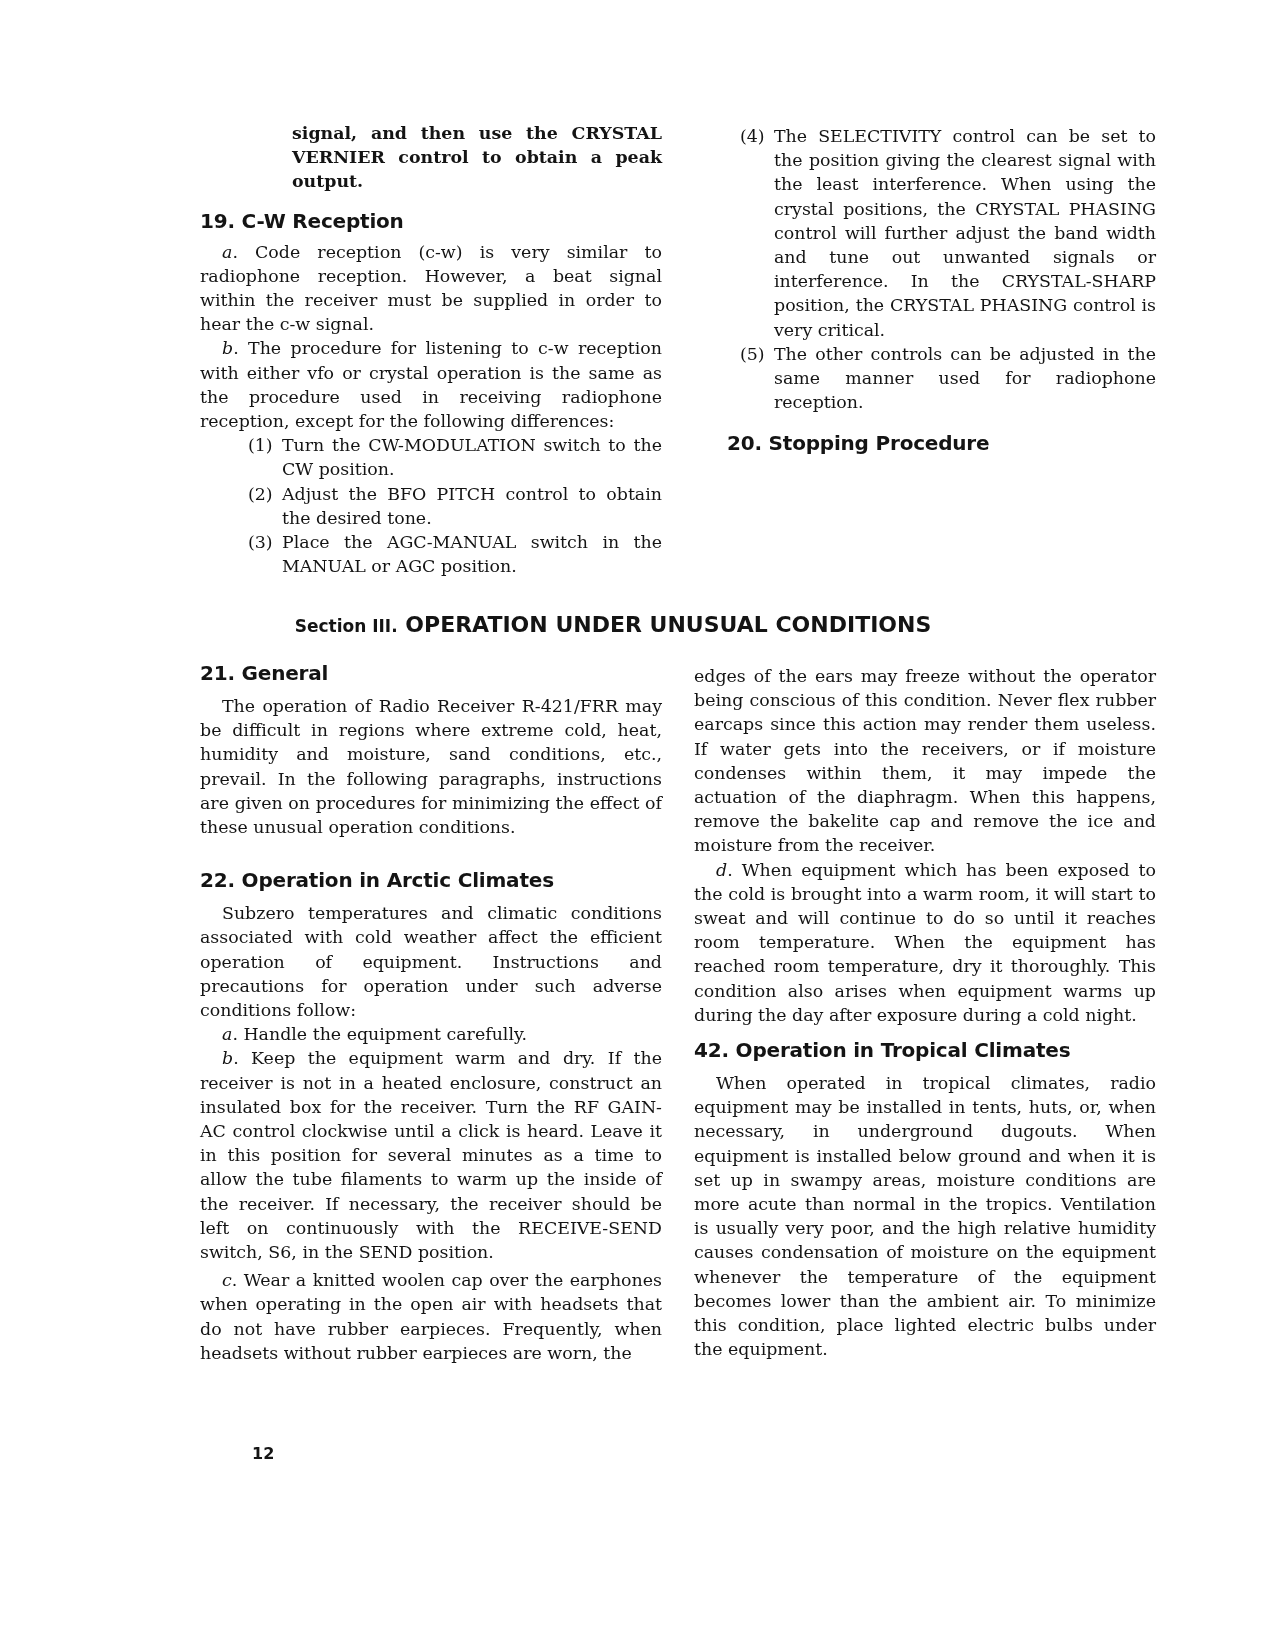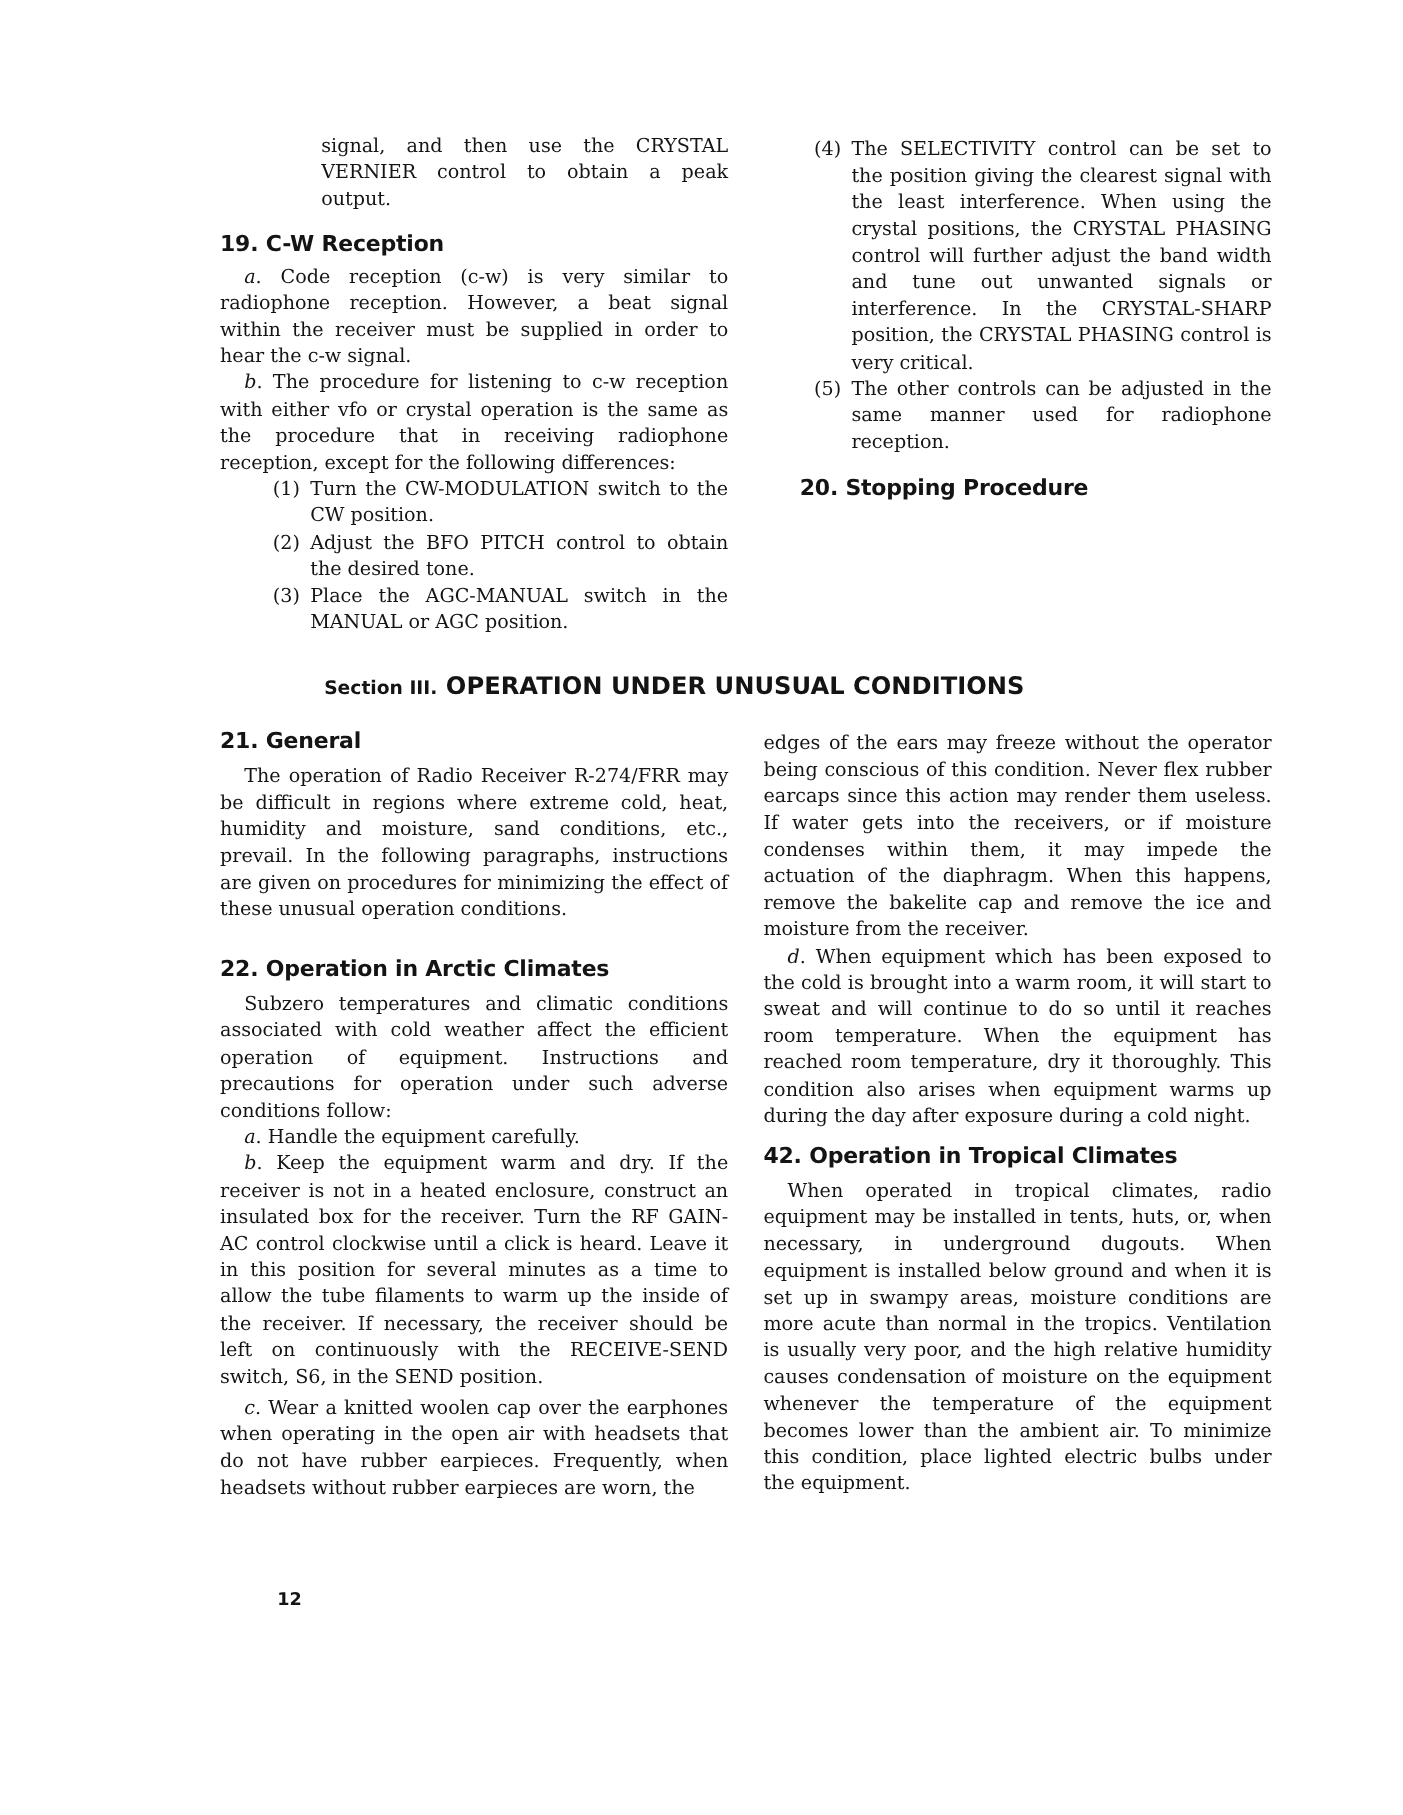--- a/index.html
+++ b/index.html
@@ -19,24 +19,24 @@
   .section-title { position: absolute; top: 612px; left: 0; width: 1226px; text-align: center;
        font-family: "DejaVu Sans", "Liberation Sans", sans-serif; font-weight: bold; font-size: 22px; }
   .section-title .small { font-size: 17px; }
   .page-num { position: absolute; left: 204px; top: 1444px; font-family: "DejaVu Sans", "Liberation Sans", sans-serif;
        font-weight: bold; font-size: 16px; margin-left: 48px; }
 </style>
 </head>
 <body>
 
 <div class="col left" style="top:121px;">
-  <p class="noind" style="padding-left:92px;">signal, and then use the CRYSTAL VERNIER control to obtain a peak output.</p>
+  <p class="noind" style="padding-left:92px;font-weight:bold;">signal, and then use the CRYSTAL VERNIER control to obtain a peak output.</p>
   <h2 class="h" style="margin-top:14px; margin-bottom:6px;">19. C-W Reception</h2>
   <p><span class="sub">a</span><span>. Code reception (c-w) is very similar to radiophone reception. However, a beat signal within the receiver must be supplied in order to hear the c-w signal.</span></p>
-  <p><span class="sub">b</span><span>. The procedure for listening to c-w reception with either vfo or crystal operation is the same as the procedure that in receiving radiophone reception, except for the following differences:</span></p>
+  <p><span class="sub">b</span><span>. The procedure for listening to c-w reception with either vfo or crystal operation is the same as the procedure used in receiving radiophone reception, except for the following differences:</span></p>
   <div style="padding-left:48px;">
     <div class="item">
         <span class="num">(1)</span>
         <span class="txt">Turn the CW-MODULATION switch to the CW position.</span>
       </div>
     <div class="item">
         <span class="num">(2)</span>
         <span class="txt">Adjust the BFO PITCH control to obtain the desired tone.</span>
       </div>
     <div class="item">
@@ -60,21 +60,21 @@
   <h2 class="h" style="margin-top:16px; margin-bottom:8px;margin-left:33px;">20. Stopping Procedure</h2>
 </div>
 
 <div class="section-title">
   <span class="small">Section III.</span>
   <span>OPERATION UNDER UNUSUAL CONDITIONS</span>
 </div>
 
 <div class="col left" style="top:660px;">
   <h2 class="h" style="margin-bottom:8px;">21. General</h2>
-  <p>The operation of Radio Receiver R-274/FRR may be difficult in regions where extreme cold, heat, humidity and moisture, sand conditions, etc., prevail. In the following paragraphs, instructions are given on procedures for minimizing the effect of these unusual operation conditions.</p>
+  <p>The operation of Radio Receiver R-421/FRR may be difficult in regions where extreme cold, heat, humidity and moisture, sand conditions, etc., prevail. In the following paragraphs, instructions are given on procedures for minimizing the effect of these unusual operation conditions.</p>
   <h2 class="h" style="margin-top:28px; margin-bottom:8px;">22. Operation in Arctic Climates</h2>
   <p>Subzero temperatures and climatic conditions associated with cold weather affect the efficient operation of equipment. Instructions and precautions for operation under such adverse conditions follow:</p>
   <p><span class="sub">a</span><span>. Handle the equipment carefully.</span></p>
   <p><span class="sub">b</span><span>. Keep the equipment warm and dry. If the receiver is not in a heated enclosure, construct an insulated box for the receiver. Turn the RF GAIN-AC control clockwise until a click is heard. Leave it in this position for several minutes as a time to allow the tube filaments to warm up the inside of the receiver. If necessary, the receiver should be left on continuously with the RECEIVE-SEND switch, S6, in the SEND position.</span></p>
   <p style="margin-top:4px;"><span class="sub">c</span><span>. Wear a knitted woolen cap over the earphones when operating in the open air with headsets that do not have rubber earpieces. Frequently, when headsets without rubber earpieces are worn, the</span></p>
 </div>
 
 <div class="col right" style="top:664px;">
   <p class="noind">edges of the ears may freeze without the operator being conscious of this condition. Never flex rubber earcaps since this action may render them useless. If water gets into the receivers, or if moisture condenses within them, it may impede the actuation of the diaphragm. When this happens, remove the bakelite cap and remove the ice and moisture from the receiver.</p>
   <p><span class="sub">d</span><span>. When equipment which has been exposed to the cold is brought into a warm room, it will start to sweat and will continue to do so until it reaches room temperature. When the equipment has reached room temperature, dry it thoroughly. This condition also arises when equipment warms up during the day after exposure during a cold night.</span></p>

